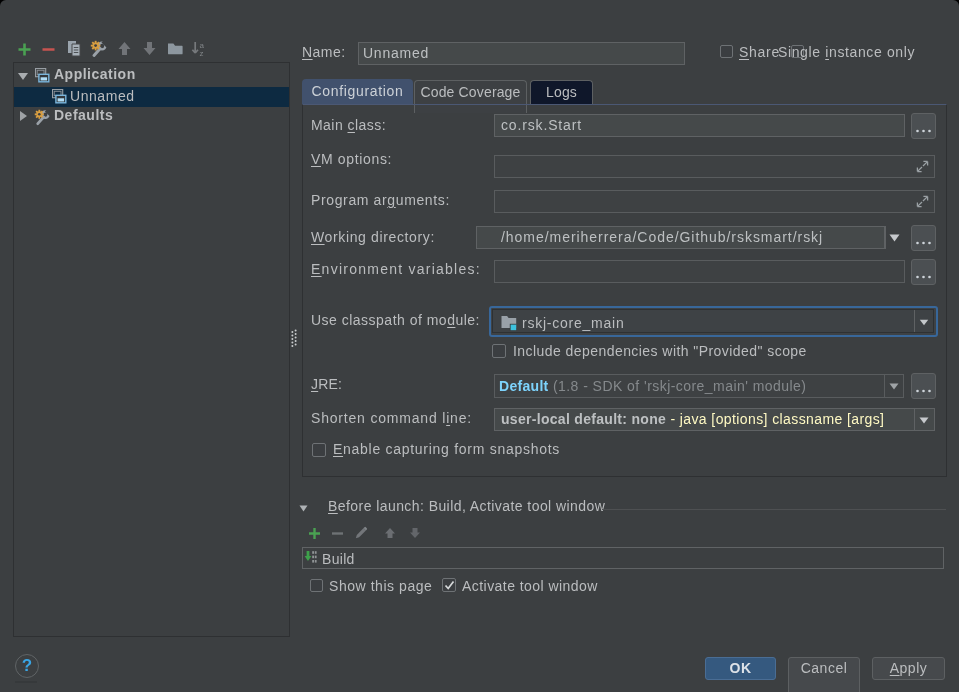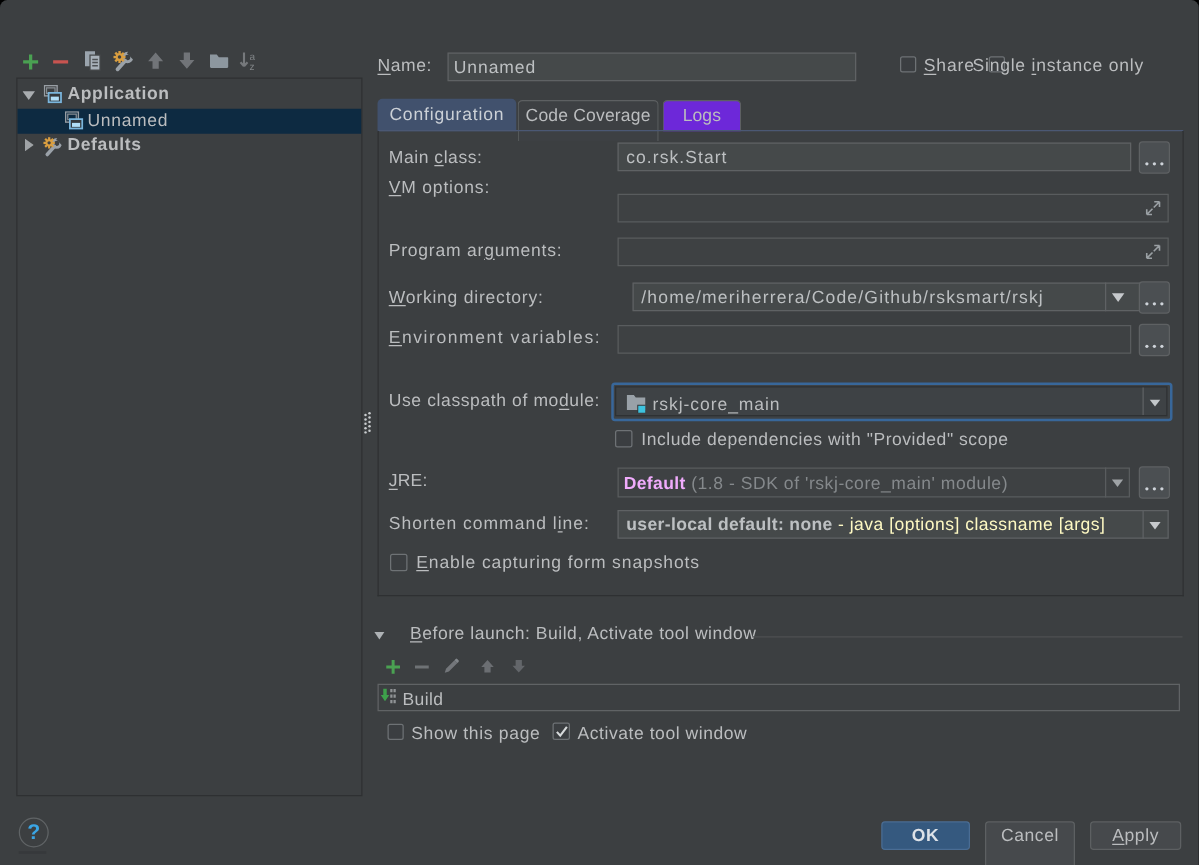--- a/index.html
+++ b/index.html
@@ -116,21 +116,21 @@
   <div id="rightside">
     <div class="lbl" style="left:302px;top:44px;letter-spacing:0.47px;"><span class="u">N</span>ame:</div>
     <div class="fld" style="left:358px;top:42px;width:327px;height:23px;line-height:21px;padding-left:4px;letter-spacing:0.75px;">Unnamed</div>
     <div class="cb" style="left:720px;top:45px;"></div>
     <div class="lbl" style="left:739px;top:43.5px;letter-spacing:0.7px;"><span class="u">S</span>hare</div>
     <div class="cb" style="left:791px;top:45px;"></div>
     <div class="lbl" style="left:778px;top:43.5px;letter-spacing:0.63px;">Single <span class="u">i</span>nstance only</div>
 
     <div class="abs" style="left:302px;top:79px;width:111px;height:26px;background:#41516d;border-radius:4px 4px 0 0;text-align:center;line-height:25px;letter-spacing:0.67px;color:#ccd1d7;">Configuration</div>
     <div class="abs" style="left:414px;top:80px;width:113px;height:33px;background:#3d4043;border:1px solid #5d6062;border-bottom:none;border-radius:4px 4px 0 0;text-align:center;line-height:23px;letter-spacing:0.15px;">Code Coverage</div>
-    <div class="abs" style="left:530px;top:80px;width:63px;height:25px;background:#6d28d9;border:1px solid #5d6062;border-bottom:none;border-radius:4px 4px 0 0;text-align:center;line-height:23px;letter-spacing:0.1px;">Logs</div>
+    <div class="abs" style="left:530px;top:80px;width:63px;height:25px;background:#0f172a;border:1px solid #5d6062;border-bottom:none;border-radius:4px 4px 0 0;text-align:center;line-height:23px;letter-spacing:0.1px;">Logs</div>
 
     <div class="abs" style="left:302px;top:104px;width:645px;height:373px;border:1px solid #2e3032;border-top:1px solid #4b5874;"></div>
 
     <svg class="abs" style="left:291px;top:329px" width="6" height="18" viewBox="0 0 6 18">
       <g fill="#c9ccce">
           <circle cx="1.4" cy="3" r="1"></circle>
           <circle cx="4.6" cy="1.5" r="1"></circle>
           <circle cx="1.4" cy="6.5" r="1"></circle>
           <circle cx="4.6" cy="5" r="1"></circle>
           <circle cx="1.4" cy="10" r="1"></circle>
@@ -147,34 +147,34 @@
     <div class="btn3" style="left:911px;top:113px;height:26px;">
         <svg width="17" height="26" viewBox="0 0 17 26" style="position:absolute;left:3px;top:0">
           <g fill="#ced3d9">
             <circle cx="2.5" cy="17" r="1.3"></circle>
             <circle cx="8.5" cy="17" r="1.3"></circle>
             <circle cx="14.5" cy="17" r="1.3"></circle>
           </g>
         </svg>
       </div>
 
-    <div class="lbl" style="left:311px;top:141px;letter-spacing:0.65px;"><span class="u">V</span>M options:</div>
+    <div class="lbl" style="left:311px;top:151px;letter-spacing:0.65px;"><span class="u">V</span>M options:</div>
     <div class="fldd" style="left:494px;top:155px;width:441px;height:23px;"></div>
     <svg class="abs" style="left:915px;top:159px" width="15" height="15" viewBox="0 0 15 15">
         <path d="M8 7 L12.4 2.6 M12.6 2.4 H8.4 M12.6 2.4 V6.6 M7 8 L2.6 12.4 M2.4 12.6 H6.6 M2.4 12.6 V8.4" stroke="#9aa0a4" stroke-width="1.3" fill="none"></path>
       </svg>
 
     <div class="lbl" style="left:311px;top:192px;letter-spacing:0.63px;">Program ar<span class="u">g</span>uments:</div>
     <div class="fldd" style="left:494px;top:190px;width:441px;height:23px;"></div>
     <svg class="abs" style="left:915px;top:194px" width="15" height="15" viewBox="0 0 15 15">
         <path d="M8 7 L12.4 2.6 M12.6 2.4 H8.4 M12.6 2.4 V6.6 M7 8 L2.6 12.4 M2.4 12.6 H6.6 M2.4 12.6 V8.4" stroke="#9aa0a4" stroke-width="1.3" fill="none"></path>
       </svg>
 
     <div class="lbl" style="left:311px;top:229px;letter-spacing:0.63px;"><span class="u">W</span>orking directory:</div>
-    <div class="fld" style="left:506px;top:226px;width:410px;height:23px;line-height:21px;padding-left:6px;letter-spacing:0.96px;">/home/meriherrera/Code/Github/rsksmart/rskj</div>
+    <div class="fld" style="left:476px;top:226px;width:410px;height:23px;line-height:21px;padding-left:24px;letter-spacing:0.96px;">/home/meriherrera/Code/Github/rsksmart/rskj</div>
     <div class="arrbox" style="left:884px;top:226px;height:23px;width:20px;">
         <svg width="11" height="8" viewBox="0 0 11 8" style="position:absolute;left:4px;top:8px">
           <path d="M0.5 0.5 h10 L5.5 7.5 z" fill="#c6c9cc"></path>
         </svg>
       </div>
     <div class="btn3" style="left:911px;top:225px;height:26px;">
         <svg width="17" height="26" viewBox="0 0 17 26" style="position:absolute;left:3px;top:0">
           <g fill="#ced3d9">
             <circle cx="2.5" cy="17" r="1.3"></circle>
             <circle cx="8.5" cy="17" r="1.3"></circle>
@@ -206,21 +206,21 @@
     <div class="lbl" style="left:522px;top:315px;letter-spacing:0.76px;">rskj-core_main</div>
     <div class="abs" style="left:914px;top:310px;width:1px;height:22px;background:#5f6264;"></div>
     <svg class="abs" style="left:919px;top:319px" width="10" height="7" viewBox="0 0 10 7">
         <path d="M0.8 0.8 h8.4 L5 6.2 z" fill="#c3c7ca"></path>
       </svg>
 
     <div class="cb" style="left:492px;top:344px;width:14px;height:14px;"></div>
     <div class="lbl" style="left:513px;top:343px;letter-spacing:0.44px;">Include dependencies with "Provided" scope</div>
 
     <div class="lbl" style="left:311px;top:376px;letter-spacing:0.18px;"><span class="u">J</span>RE:</div>
-    <div class="fldd" style="left:494px;top:374px;width:410px;height:24px;line-height:22px;padding-left:4px;"><span style="color:#f0abfc;letter-spacing:0.3px;font-weight:bold;">Default</span><span style="color:#85898c;letter-spacing:0.45px;"> (1.8 - SDK of 'rskj-core_main' module)</span></div>
+    <div class="fldd" style="left:494px;top:374px;width:410px;height:24px;line-height:22px;padding-left:4px;"><span style="color:#7dd3fc;letter-spacing:0.3px;font-weight:bold;">Default</span><span style="color:#85898c;letter-spacing:0.45px;"> (1.8 - SDK of 'rskj-core_main' module)</span></div>
     <div class="abs" style="left:884px;top:374px;width:1px;height:24px;background:#595c5e;"></div>
     <svg class="abs" style="left:889px;top:383px" width="10" height="7" viewBox="0 0 10 7">
         <path d="M0.5 0.5 h9 L5 6.5 z" fill="#9fa3a6"></path>
       </svg>
     <div class="btn3" style="left:911px;top:373px;height:26px;">
         <svg width="17" height="26" viewBox="0 0 17 26" style="position:absolute;left:3px;top:0">
           <g fill="#ced3d9">
             <circle cx="2.5" cy="17" r="1.3"></circle>
             <circle cx="8.5" cy="17" r="1.3"></circle>
             <circle cx="14.5" cy="17" r="1.3"></circle>

